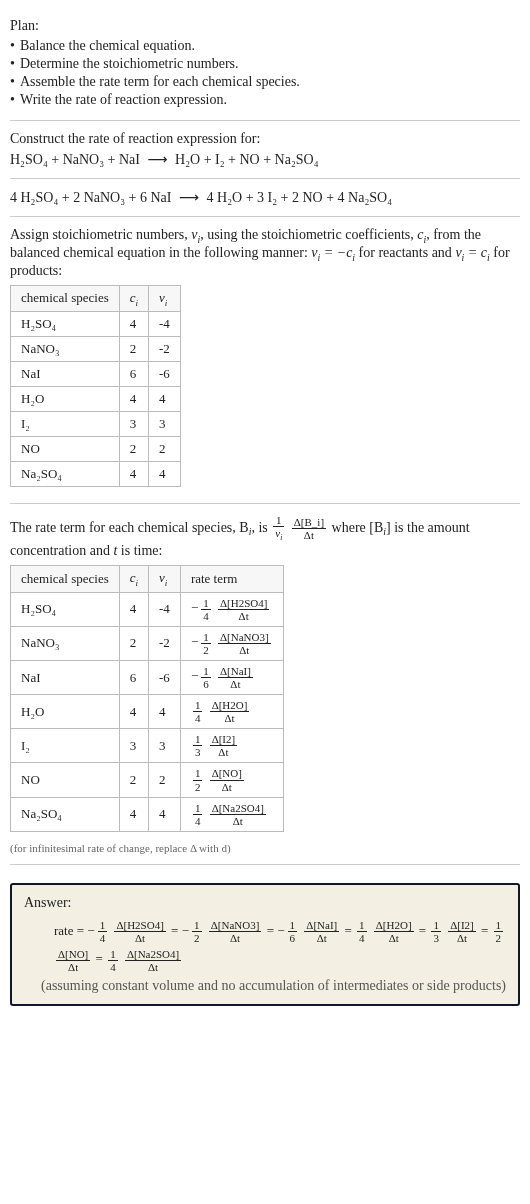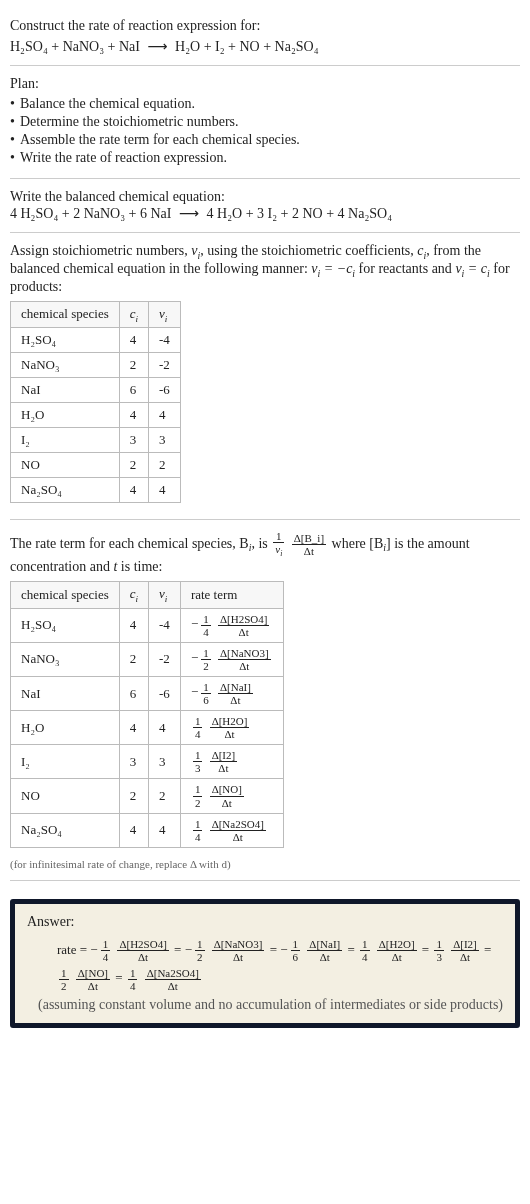--- a/index.html
+++ b/index.html
@@ -88,21 +88,21 @@
   .rate-cell {
     white-space: nowrap;
   }
   .note {
     font-size: 11px;
     color: #666;
     margin-top: 10px;
   }
   .answer-box {
     background: #f3efe2;
-    border: 5px solid #0f172a;
+    border: 2px solid #0f172a;
     border-radius: 3px;
     padding: 10px 12px;
     margin-top: 8px;
   }
   .answer-label {
     margin-bottom: 6px;
   }
   .answer-eq {
     font-size: 13px;
     line-height: 2.2;
@@ -118,42 +118,41 @@
     margin-right: 1px;
   }
   .col-center {
     text-align: left;
   }
 </style>
 </head>
 <body>
 
 <div class="container">
-
-  <div class="section">
-    <div class="title-line">Construct the rate of reaction expression for:</div>
-    <div class="eq">
-      <span>H₂SO₄ + NaNO₃ + NaI</span>
-      <span class="arrow">⟶</span>
-      <span>H₂O + I₂ + NO + Na₂SO₄</span>
-    </div>
-  </div>
 
   <div class="section">
     <div>Plan:</div>
     <ul class="bullets">
       <li>Balance the chemical equation.</li>
       <li>Determine the stoichiometric numbers.</li>
       <li>Assemble the rate term for each chemical species.</li>
       <li>Write the rate of reaction expression.</li>
     </ul>
   </div>
 
   <div class="section">
-    <div>Write the balanced chemical equation:</div>
+    <div class="title-line">Construct the rate of reaction expression for:</div>
+    <div class="eq">
+      <span>H₂SO₄ + NaNO₃ + NaI</span>
+      <span class="arrow">⟶</span>
+      <span>H₂O + I₂ + NO + Na₂SO₄</span>
+    </div>
+  </div>
+
+  <div class="section">
     <div class="eq">
       <span>4 H₂SO₄ + 2 NaNO₃ + 6 NaI</span>
       <span class="arrow">⟶</span>
       <span>4 H₂O + 3 I₂ + 2 NO + 4 Na₂SO₄</span>
     </div>
   </div>
 
   <div class="section">
     <div>
       <span>Assign stoichiometric numbers, </span><span class="ital">ν<span class="sub">i</span></span><span>, using the stoichiometric coefficients, </span><span class="ital">c<span class="sub">i</span></span><span>, from the balanced chemical equation in the following manner: </span><span class="ital">ν<span class="sub">i</span> = −c<span class="sub">i</span></span><span> for reactants and </span><span class="ital">ν<span class="sub">i</span> = c<span class="sub">i</span></span><span> for products:</span>

